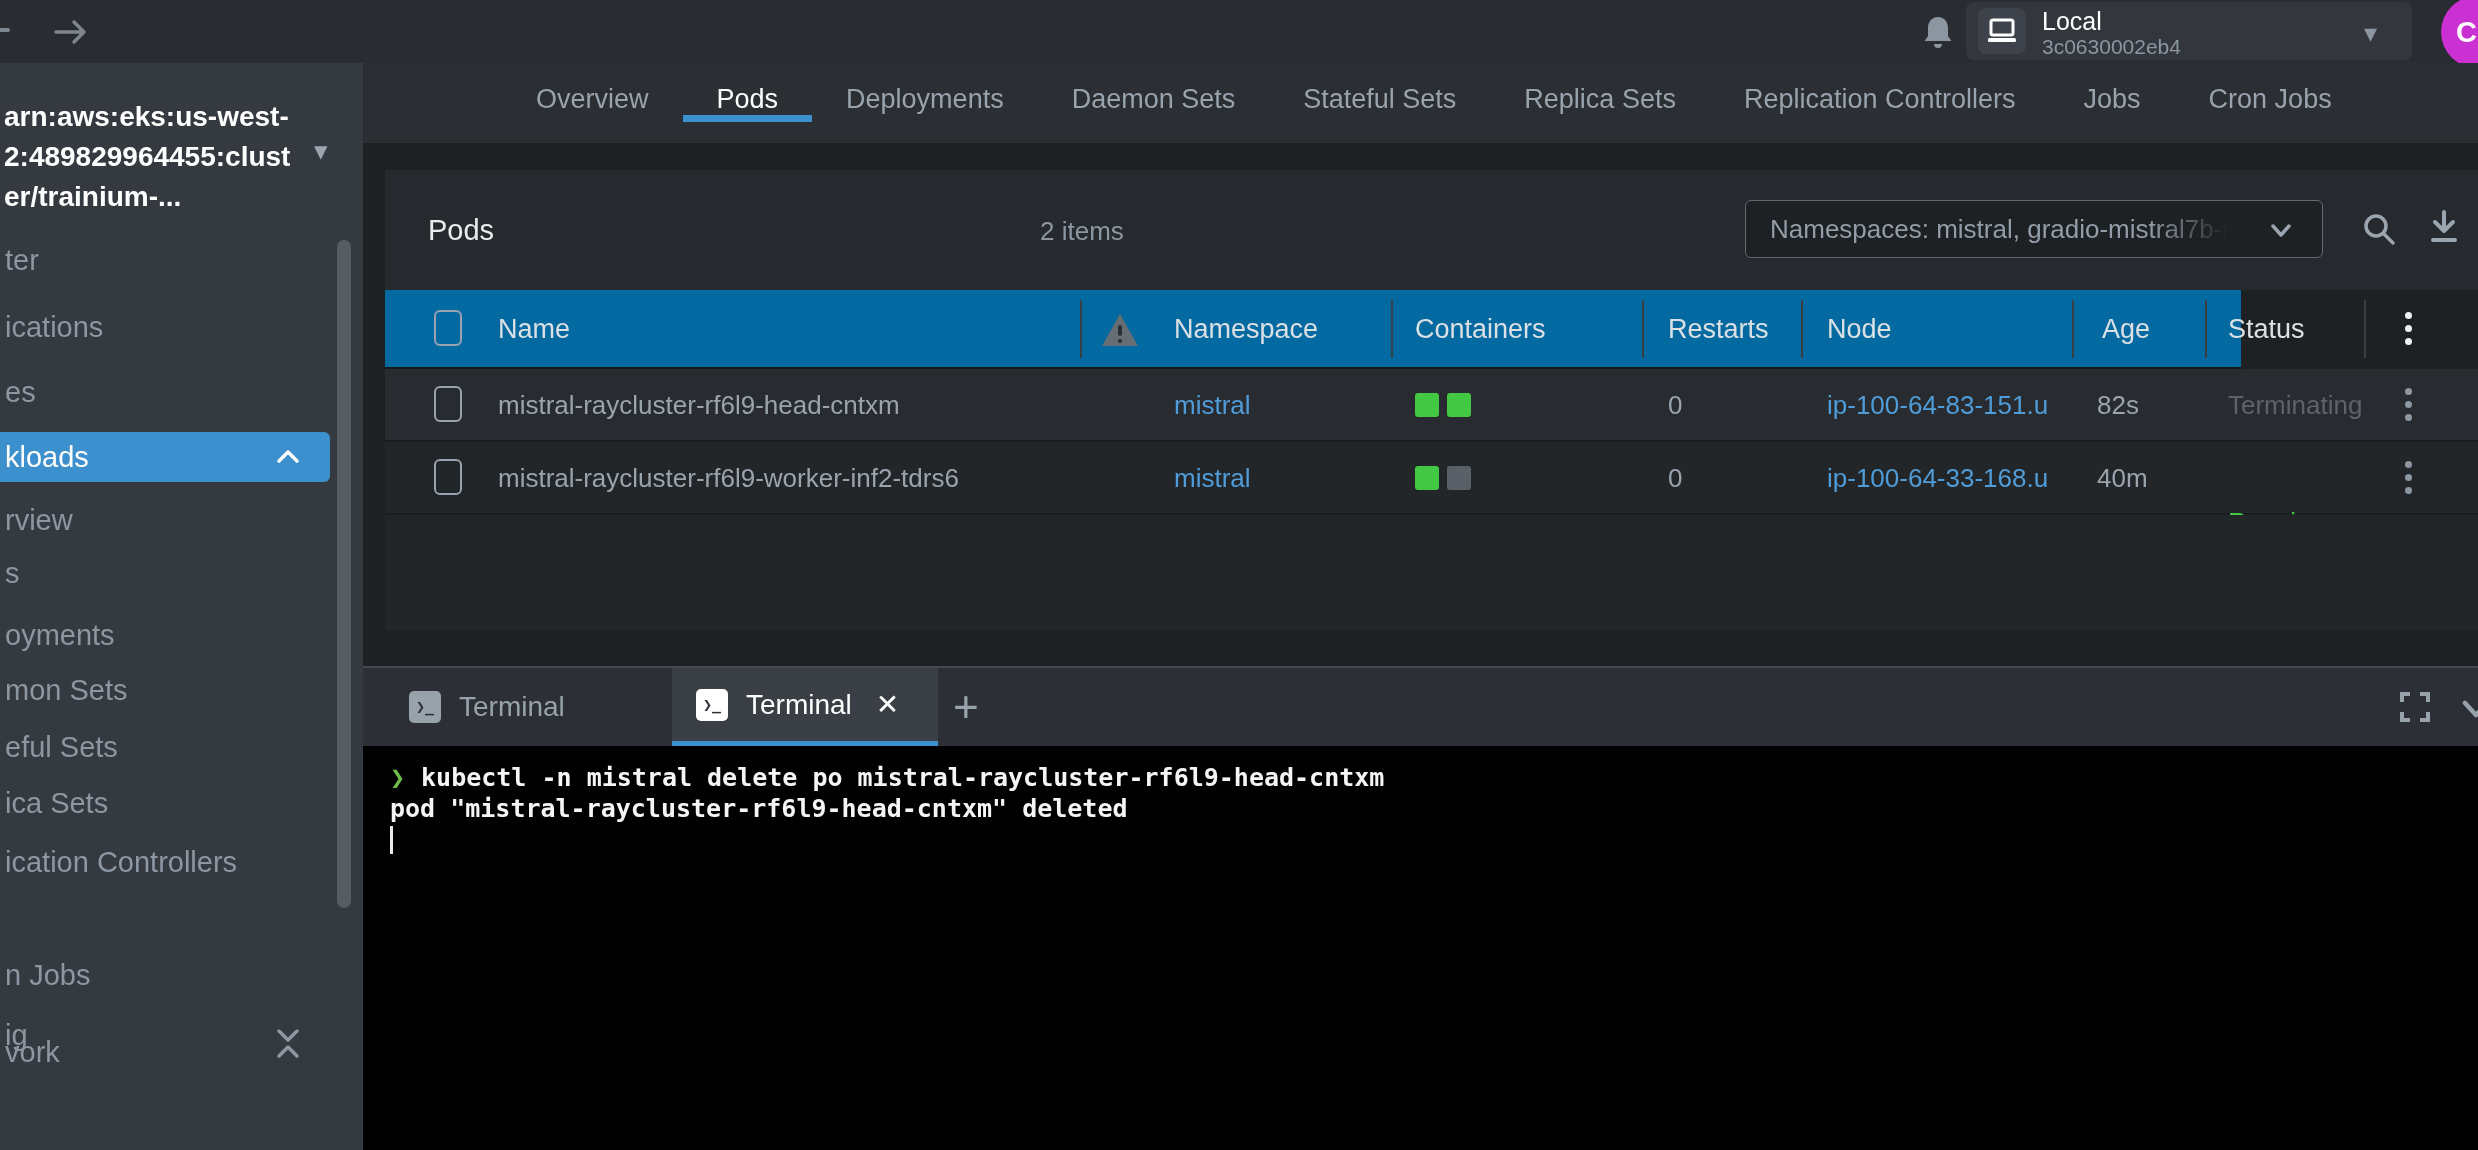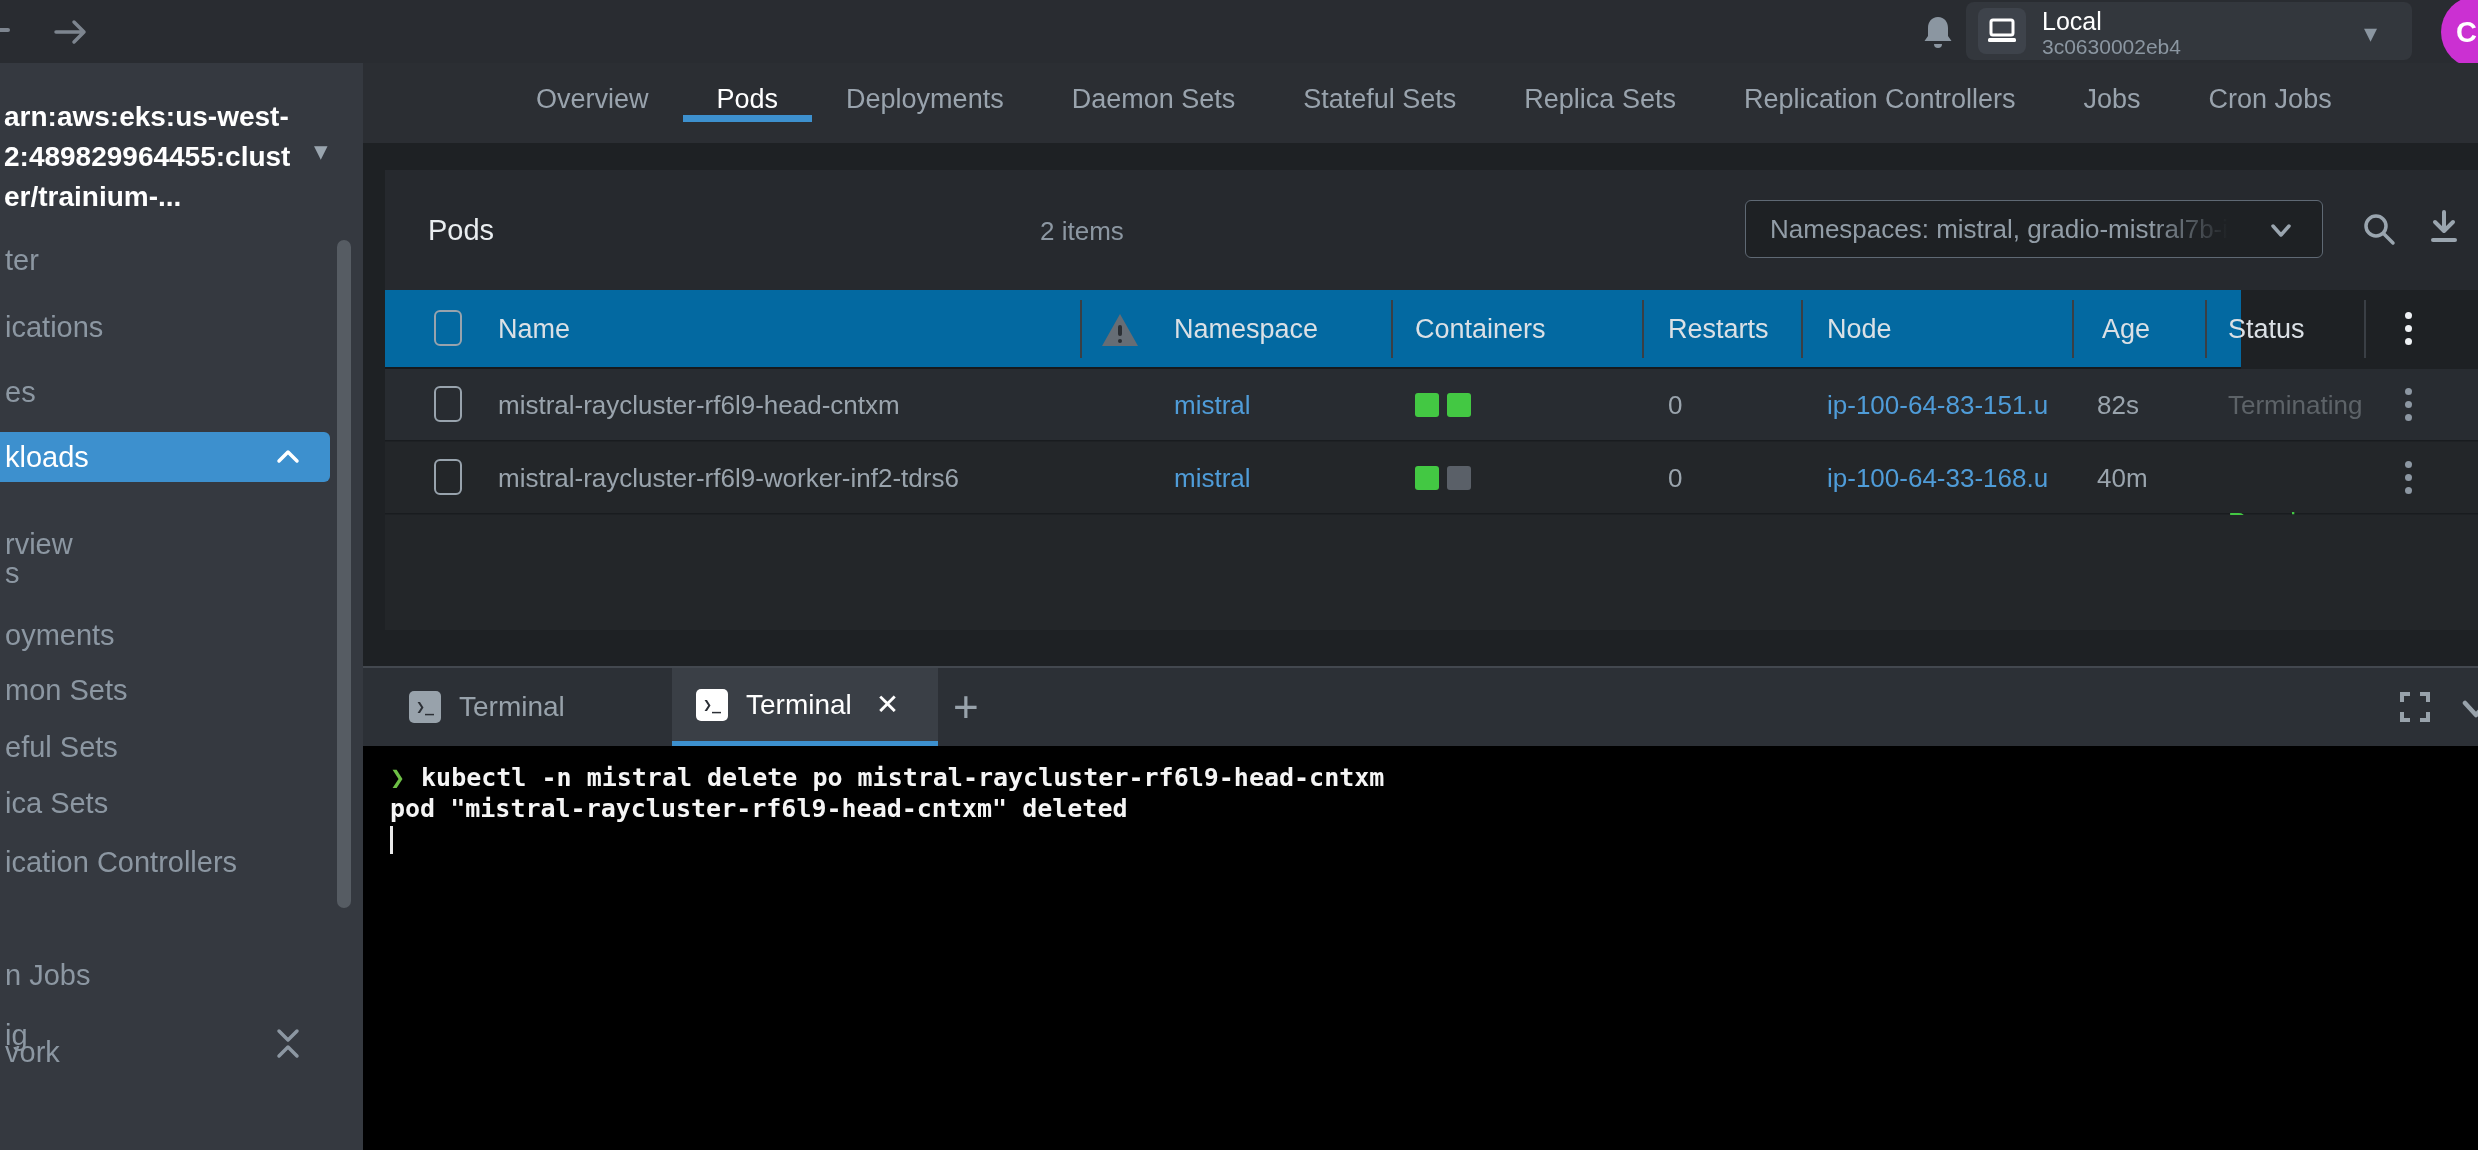--- a/index.html
+++ b/index.html
@@ -136,21 +136,21 @@
 
     <div class="abs side-item" style="top:172px">ter</div>
     <div class="abs side-item" style="top:239px">ications</div>
     <div class="abs side-item" style="top:304px">es</div>
     <div class="abs side-item selected" style="top:369px">
       <span>kloads</span>
       <svg class="side-chev" width="28" height="28" viewBox="0 0 28 28">
         <path d="M5 18 L14 9 L23 18" stroke="#ffffff" stroke-width="3.5" fill="none" stroke-linecap="round" stroke-linejoin="round"></path>
       </svg>
     </div>
-    <div class="abs side-item" style="top:456px">rview</div>
+    <div class="abs side-item" style="top:432px">rview</div>
     <div class="abs side-item" style="top:485px">s</div>
     <div class="abs side-item" style="top:547px">oyments</div>
     <div class="abs side-item" style="top:602px">mon Sets</div>
     <div class="abs side-item" style="top:659px">eful Sets</div>
     <div class="abs side-item" style="top:715px">ica Sets</div>
     <div class="abs side-item" style="top:774px">ication Controllers</div>
     <div class="abs side-item" style="top:887px">n Jobs</div>
     <div class="abs side-item" style="top:947px">
       <span>ig</span>
       <svg class="side-chev" width="28" height="28" viewBox="0 0 28 28">

